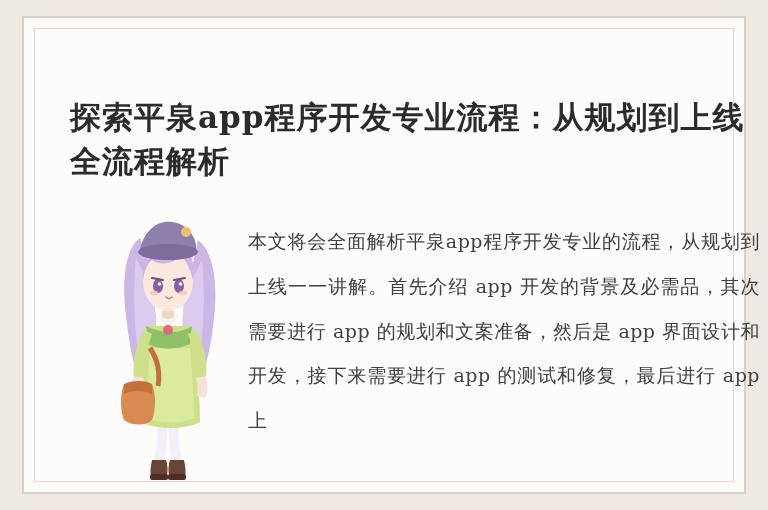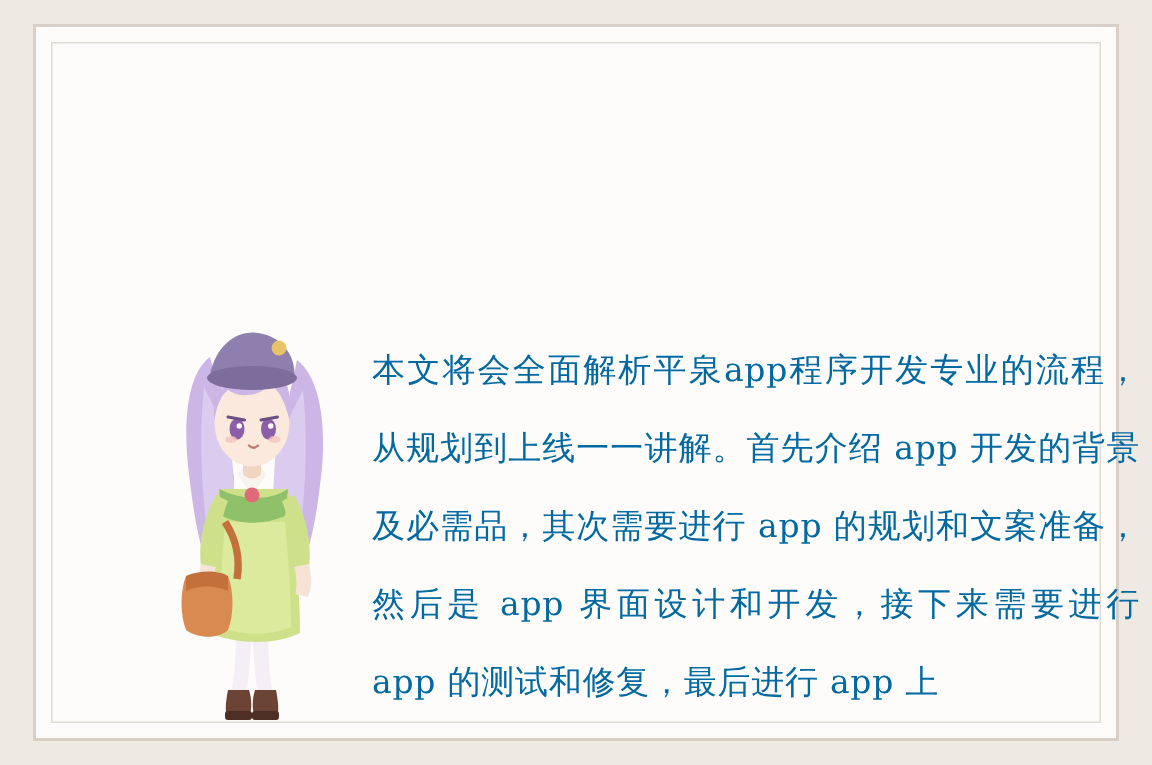--- a/index.html
+++ b/index.html
@@ -44,43 +44,44 @@
     color: #2b2b2b;
     letter-spacing: 1px;
     white-space: pre-wrap;
   }
   .body-text {
     position: absolute;
     left: 224px;
     top: 182px;
     width: 512px;
     font-family: "DejaVu Serif", serif;
-    font-size: 22px;
+    font-size: 19px;
     line-height: 2.36;
-    color: #0369a1;
+    color: #404040;
     text-align: justify;
     letter-spacing: 0.5px;
   }
 
   
   .illus {
     position: absolute;
     left: 78px;
     top: 180px;
     width: 140px;
     height: 288px;
   }
   .illus svg { display: block; }
 </style>
 </head>
 <body>
 
 <div class="card">
   <div class="card-inner"></div>
 
+  <h1 class="title">探索平泉app程序开发专业流程：从规划到上线全流程解析</h1>
 
   <div class="illus">
     <svg width="140" height="288" viewBox="0 0 140 288" xmlns="http://www.w3.org/2000/svg">
 
       <path d="M38 40 C22 52 20 86 24 118 C27 144 30 160 34 172 C40 168 46 166 52 166 L54 120 L46 70 Z" fill="#cbb6e6"></path>
       <path d="M96 42 C112 54 116 88 112 120 C109 146 106 162 101 174 C95 170 90 168 84 168 L82 120 L90 70 Z" fill="#cbb6e6"></path>
       <path d="M34 60 C30 98 33 138 38 170 C44 166 50 163 56 162 L52 96 Z" fill="#dbcbee"></path>
       <path d="M100 62 C104 100 101 140 96 172 C90 168 84 165 78 164 L82 98 Z" fill="#dbcbee"></path>
 
       <path d="M56 222 L54 252 L52 266 L62 268 L64 250 L66 222 Z" fill="#f4eef6"></path>

